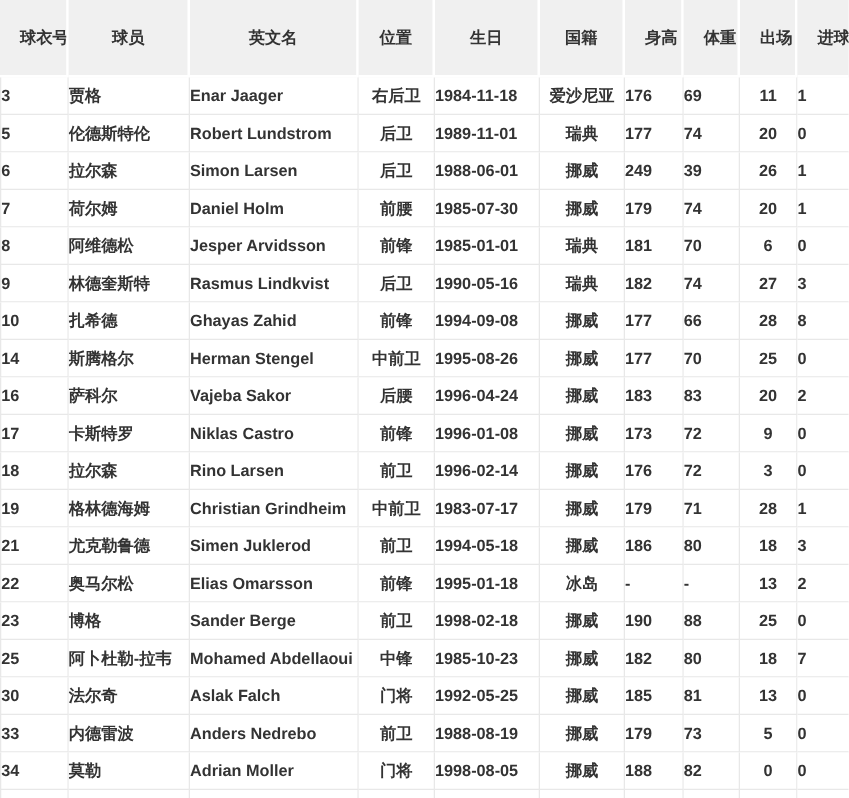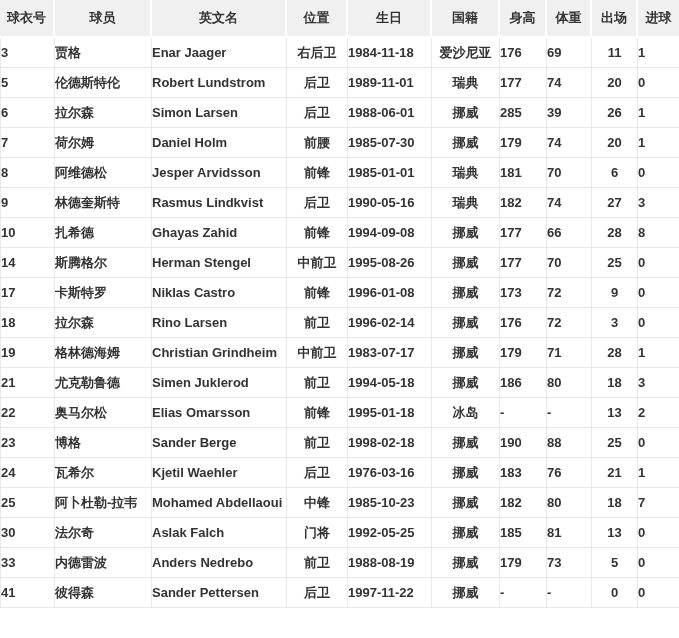--- a/index.html
+++ b/index.html
@@ -24,21 +24,21 @@
     color: #333333;
   }
   table.roster th {
     background: #f0f0f0;
     height: 28px;
     text-align: center;
     vertical-align: middle;
     font-weight: bold;
     border-right: 2px solid #ffffff;
     border-bottom: 2px solid #ffffff;
-    padding: 4px;
+    padding: 16px;
     overflow: hidden;
     white-space: nowrap;
   }
   table.roster th:last-child {
     border-right: none;
   }
   table.roster td {
     background: #ffffff;
     height: 29px;
     vertical-align: middle;
@@ -122,21 +122,21 @@
           <td class="c8">20</td>
           <td class="c9">0</td>
         </tr>
         <tr>
           <td class="c0">6</td>
           <td class="c1">拉尔森</td>
           <td class="c2">Simon Larsen</td>
           <td class="c3">后卫</td>
           <td class="c4">1988-06-01</td>
           <td class="c5">挪威</td>
-          <td class="c6">285</td>
+          <td class="c6">249</td>
           <td class="c7">39</td>
           <td class="c8">26</td>
           <td class="c9">1</td>
         </tr>
         <tr>
           <td class="c0">7</td>
           <td class="c1">荷尔姆</td>
           <td class="c2">Daniel Holm</td>
           <td class="c3">前腰</td>
           <td class="c4">1985-07-30</td>
@@ -188,20 +188,32 @@
           <td class="c2">Herman Stengel</td>
           <td class="c3">中前卫</td>
           <td class="c4">1995-08-26</td>
           <td class="c5">挪威</td>
           <td class="c6">177</td>
           <td class="c7">70</td>
           <td class="c8">25</td>
           <td class="c9">0</td>
         </tr>
         <tr>
+          <td class="c0">16</td>
+          <td class="c1">萨科尔</td>
+          <td class="c2">Vajeba Sakor</td>
+          <td class="c3">后腰</td>
+          <td class="c4">1996-04-24</td>
+          <td class="c5">挪威</td>
+          <td class="c6">183</td>
+          <td class="c7">83</td>
+          <td class="c8">20</td>
+          <td class="c9">2</td>
+        </tr>
+        <tr>
           <td class="c0">17</td>
           <td class="c1">卡斯特罗</td>
           <td class="c2">Niklas Castro</td>
           <td class="c3">前锋</td>
           <td class="c4">1996-01-08</td>
           <td class="c5">挪威</td>
           <td class="c6">173</td>
           <td class="c7">72</td>
           <td class="c8">9</td>
           <td class="c9">0</td>
@@ -260,32 +272,20 @@
           <td class="c2">Sander Berge</td>
           <td class="c3">前卫</td>
           <td class="c4">1998-02-18</td>
           <td class="c5">挪威</td>
           <td class="c6">190</td>
           <td class="c7">88</td>
           <td class="c8">25</td>
           <td class="c9">0</td>
         </tr>
         <tr>
-          <td class="c0">24</td>
-          <td class="c1">瓦希尔</td>
-          <td class="c2">Kjetil Waehler</td>
-          <td class="c3">后卫</td>
-          <td class="c4">1976-03-16</td>
-          <td class="c5">挪威</td>
-          <td class="c6">183</td>
-          <td class="c7">76</td>
-          <td class="c8">21</td>
-          <td class="c9">1</td>
-        </tr>
-        <tr>
           <td class="c0">25</td>
           <td class="c1">阿卜杜勒-拉韦</td>
           <td class="c2">Mohamed Abdellaoui</td>
           <td class="c3">中锋</td>
           <td class="c4">1985-10-23</td>
           <td class="c5">挪威</td>
           <td class="c6">182</td>
           <td class="c7">80</td>
           <td class="c8">18</td>
           <td class="c9">7</td>
@@ -308,20 +308,32 @@
           <td class="c2">Anders Nedrebo</td>
           <td class="c3">前卫</td>
           <td class="c4">1988-08-19</td>
           <td class="c5">挪威</td>
           <td class="c6">179</td>
           <td class="c7">73</td>
           <td class="c8">5</td>
           <td class="c9">0</td>
         </tr>
         <tr>
+          <td class="c0">34</td>
+          <td class="c1">莫勒</td>
+          <td class="c2">Adrian Moller</td>
+          <td class="c3">门将</td>
+          <td class="c4">1998-08-05</td>
+          <td class="c5">挪威</td>
+          <td class="c6">188</td>
+          <td class="c7">82</td>
+          <td class="c8">0</td>
+          <td class="c9">0</td>
+        </tr>
+        <tr>
           <td class="c0">41</td>
           <td class="c1">彼得森</td>
           <td class="c2">Sander Pettersen</td>
           <td class="c3">后卫</td>
           <td class="c4">1997-11-22</td>
           <td class="c5">挪威</td>
           <td class="c6">-</td>
           <td class="c7">-</td>
           <td class="c8">0</td>
           <td class="c9">0</td>

